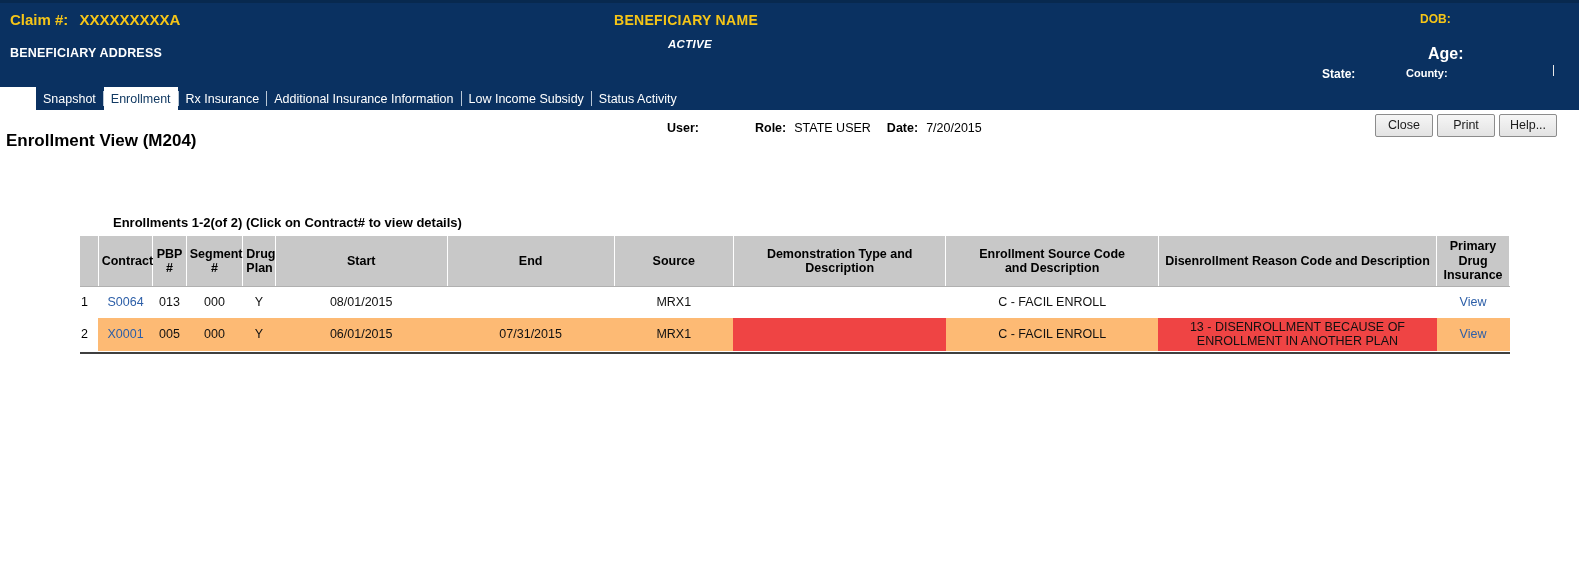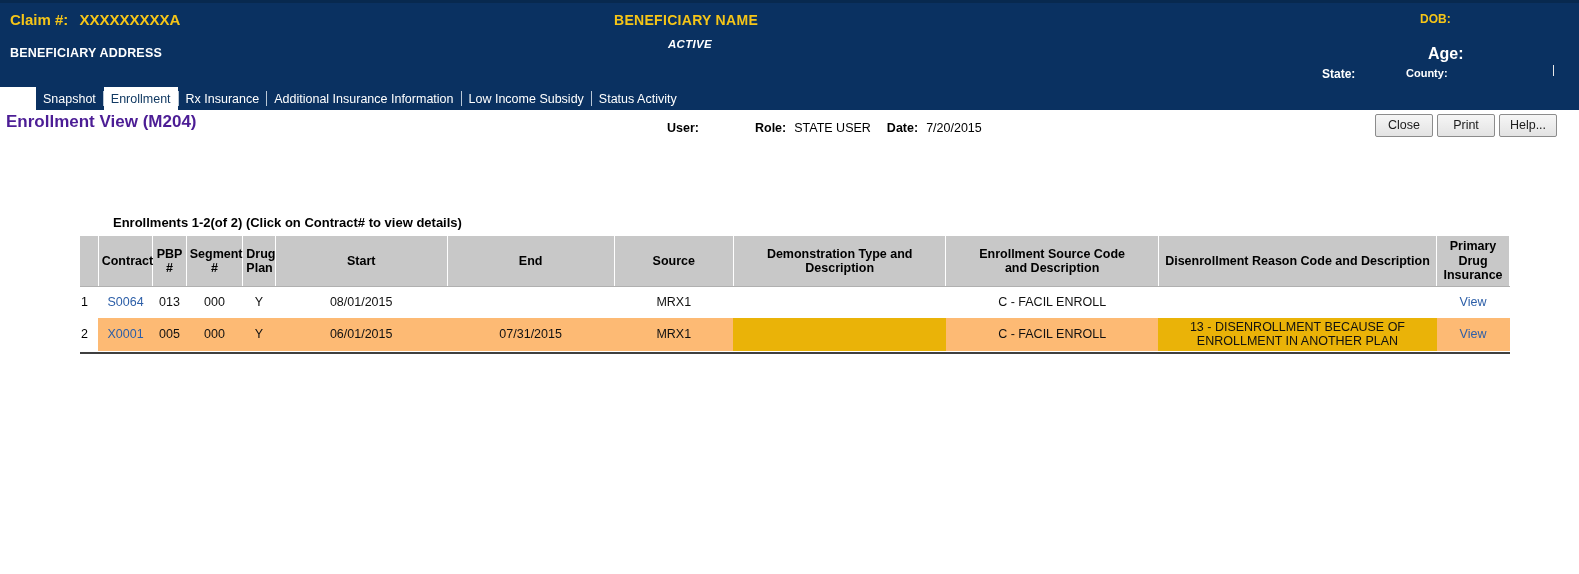--- a/index.html
+++ b/index.html
@@ -155,24 +155,24 @@
   
   .toolbar {
     position: relative;
     width: 1579px;
     height: 34px;
     background: #ffffff;
   }
   .page-title {
     position: absolute;
     left: 6px;
-    top: 2px;
+    top: 21px;
     font-size: 17px;
     font-weight: bold;
-    color: #4c1d95;
+    color: #000000;
   }
   .meta {
     position: absolute;
     left: 667px;
     top: 11px;
     font-size: 12.5px;
     white-space: nowrap;
   }
   .meta b { font-weight: bold; }
   .meta .gap-user { display: inline-block; width: 56px; }
@@ -252,21 +252,21 @@
   }
   .grid tr.row-odd td { background: #ffffff; }
   .grid tr.row-even td { background: #fdba74; }
   .grid td.idx {
     background: #ffffff !important;
     text-align: left;
     padding-left: 1px;
     color: #000;
   }
   .grid tr.row-even td.idx { background: #ffffff !important; }
-  .grid tr.row-even td.cell-gap { background: #eab308; text-align: center; }
+  .grid tr.row-even td.cell-gap { background: #ef4444; text-align: center; }
   .cell-link a, .grid a {
     color: #2d5fa8;
     text-decoration: none;
   }
   .rule {
     position: absolute;
     left: 80px;
     top: 208px;
     width: 1430px;
     height: 2px;

